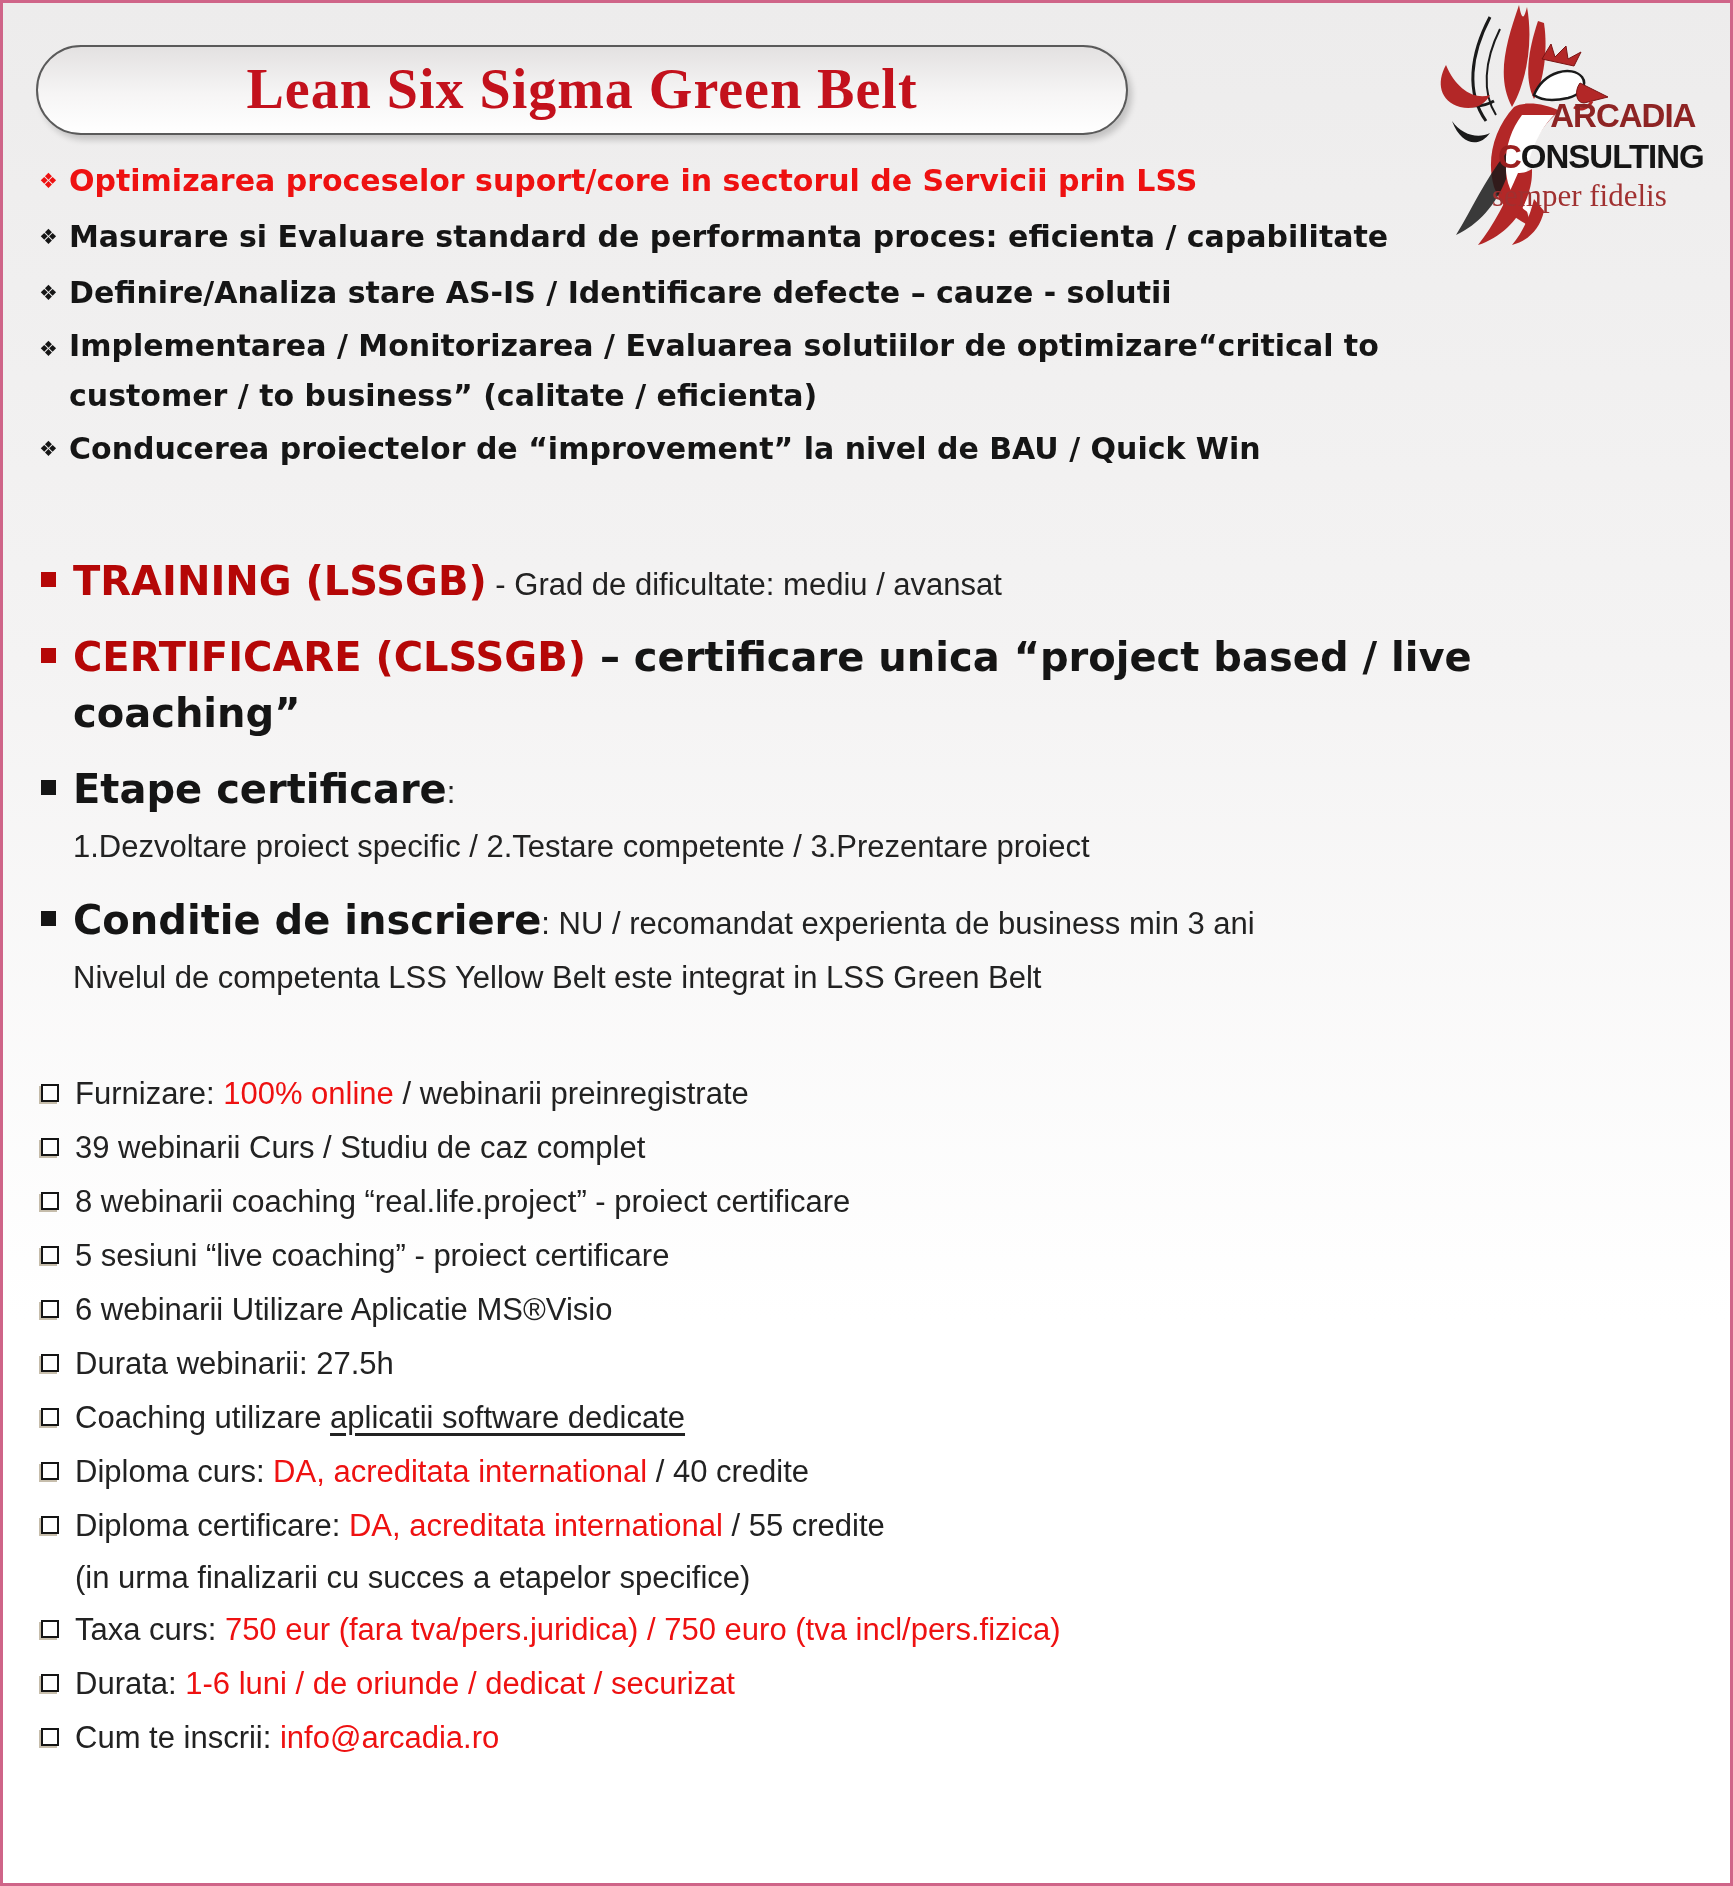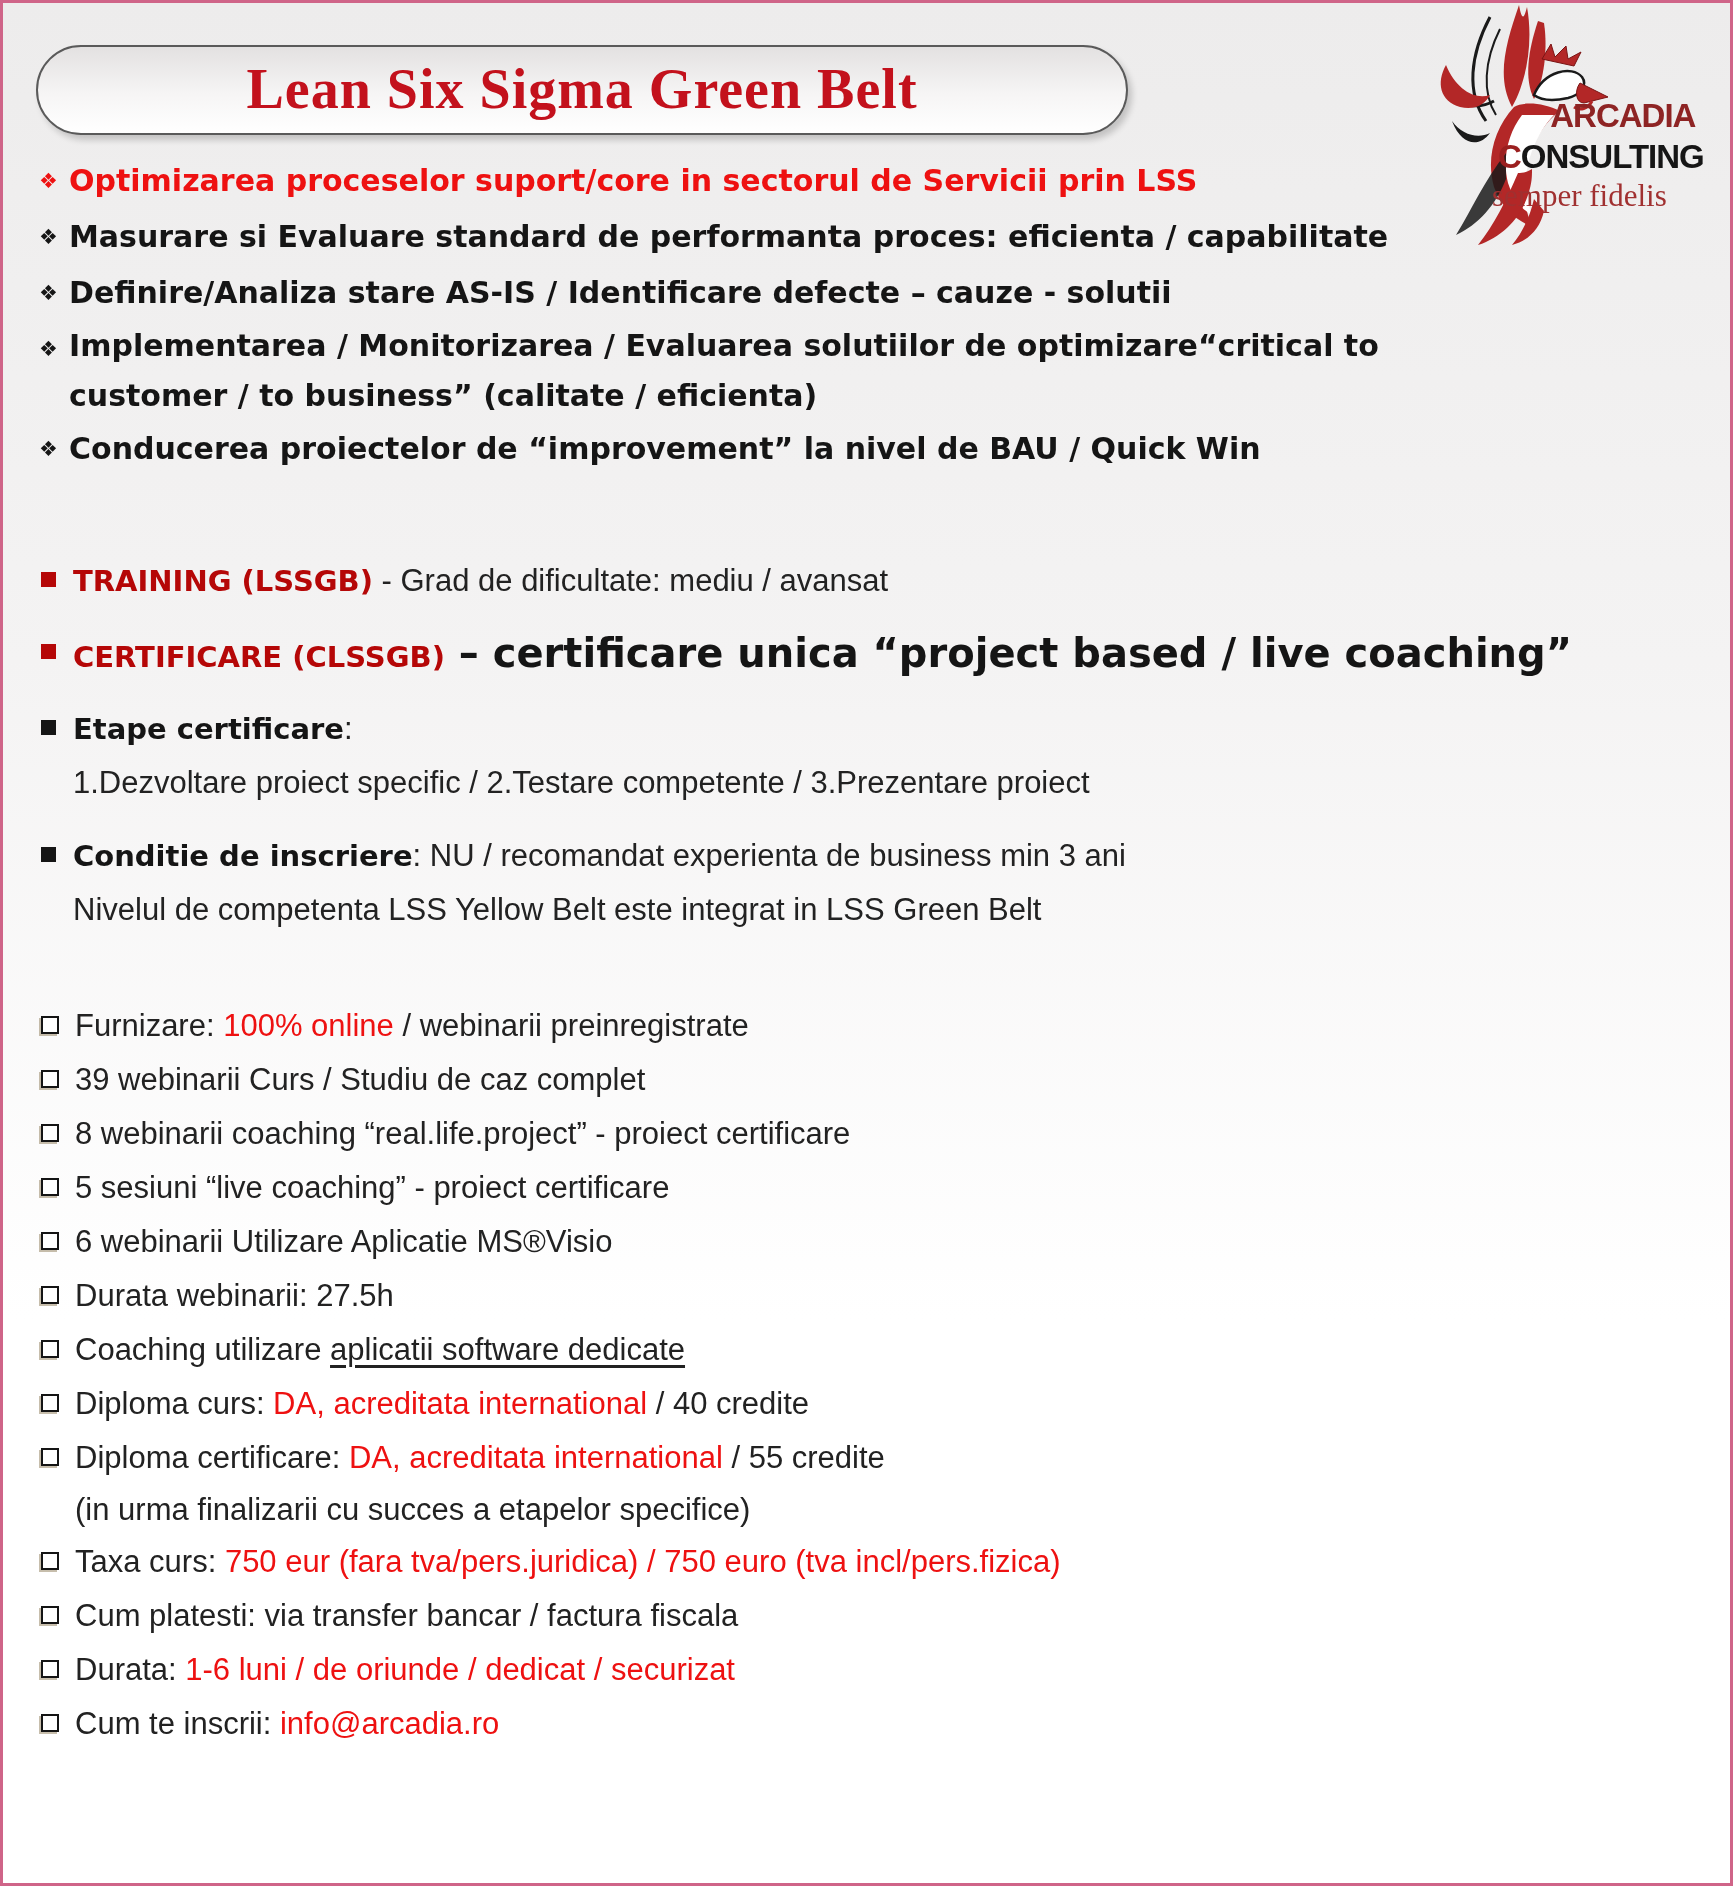--- a/index.html
+++ b/index.html
@@ -43,21 +43,21 @@
   .diamond-list li .dline{display:block;line-height:50px;}
   .diamond-list .bullet{position:absolute;left:0;top:0;font-size:21px;color:#151515;font-weight:normal;}
   .diamond-list li.red{color:#ee1111;}
   .diamond-list li.red .bullet{color:#ee1111;}
   
   .feature-list{margin-top:78px;}
   .feature-list li{position:relative;padding-left:34px;line-height:52px;margin-bottom:20px;
     font-size:31px;color:#1a1a1a;}
   .sq{position:absolute;left:2px;top:17px;width:15px;height:15px;background:#151515;display:inline-block;}
   .sq.red{background:#b50707;}
-  .fh{font-family:"DejaVu Sans",sans-serif;font-weight:bold;color:#b50707;font-size:29px;}
+  .fh{font-family:"DejaVu Sans",sans-serif;font-weight:bold;color:#b50707;font-size:40px;}
   .fh.black{color:#151515;}
   .fb{font-family:"DejaVu Sans",sans-serif;font-weight:bold;color:#151515;font-size:40px;}
   .fr{font-family:"Liberation Sans",sans-serif;color:#222;}
   .feature-list .cont{display:block;line-height:55px;font-family:"Liberation Sans",sans-serif;color:#222;}
   
   .check-list{margin-top:62px;}
   .check-list li{position:relative;padding-left:36px;line-height:54px;font-size:31px;color:#222;}
   .cb{position:absolute;left:2px;top:17px;width:14px;height:14px;background:#fff;
     border:2.5px solid #141414;box-shadow:-2px 2px 0 rgba(130,110,70,0.45);display:inline-block;}
   .red-t{color:#ee1111;}
@@ -132,19 +132,18 @@
       <li><span class="cb"></span><span>Furnizare: </span><span class="red-t">100% online</span><span> / webinarii preinregistrate</span></li>
       <li><span class="cb"></span><span>39 webinarii Curs / Studiu de caz complet</span></li>
       <li><span class="cb"></span><span>8 webinarii coaching “real.life.project” - proiect certificare</span></li>
       <li><span class="cb"></span><span>5 sesiuni “live coaching” - proiect certificare</span></li>
       <li><span class="cb"></span><span>6 webinarii Utilizare Aplicatie MS®Visio</span></li>
       <li><span class="cb"></span><span>Durata webinarii: 27.5h</span></li>
       <li><span class="cb"></span><span>Coaching utilizare </span><span class="u-t">aplicatii software dedicate</span></li>
       <li><span class="cb"></span><span>Diploma curs: </span><span class="red-t">DA, acreditata international</span><span> / 40 credite</span></li>
       <li><span class="cb"></span><span>Diploma certificare: </span><span class="red-t">DA, acreditata international</span><span> / 55 credite</span><span class="cont">(in urma finalizarii cu succes a etapelor specifice)</span></li>
       <li><span class="cb"></span><span>Taxa curs: </span><span class="red-t">750 eur (fara tva/pers.juridica) / 750 euro (tva incl/pers.fizica)</span></li>
-      <li><span class="cb"></span><span>Cum platesti: via transfer bancar / factura fiscala</span></li>
       <li><span class="cb"></span><span>Durata: </span><span class="red-t">1-6 luni / de oriunde / dedicat / securizat</span></li>
       <li><span class="cb"></span><span>Cum te inscrii: </span><span class="red-t">info@arcadia.ro</span></li>
     </ul>
 
   </div>
 </div>
 
 </body></html>

